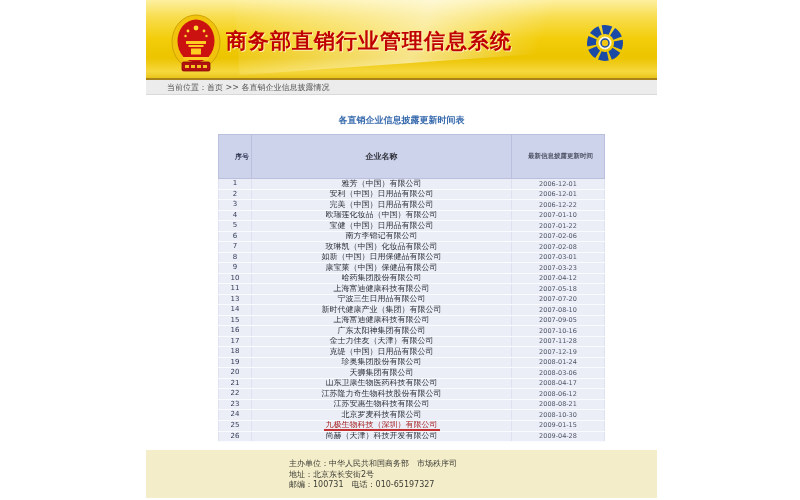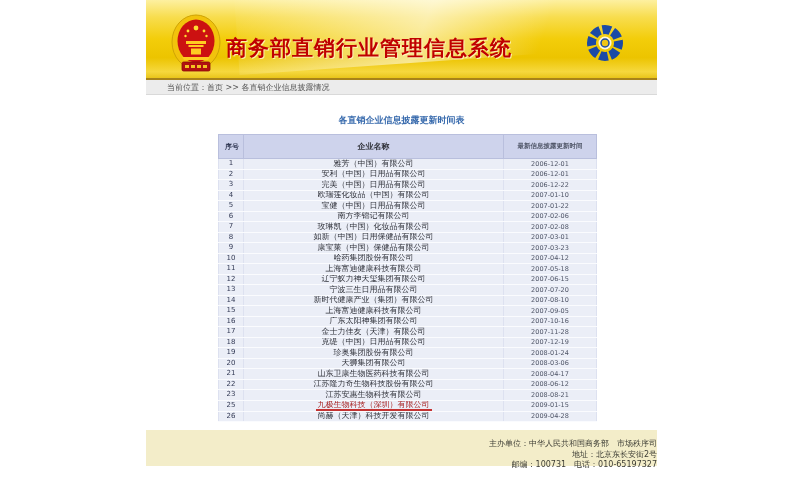--- a/index.html
+++ b/index.html
@@ -8,49 +8,49 @@
   .page { width: 511px; margin-left: 146px; background: #fff; }
 
   
   .hdr { position: relative; height: 80px; overflow: hidden;
          background: linear-gradient(180deg, #fdf0a0 0%, #f8dd4e 22%, #f3cd0a 50%, #ecc400 74%, #f6d83e 92%, #e9c51a 100%);
          border-bottom: 2px solid #a8831a; }
   .hdr .sheen { position: absolute; left: 90px; top: -30px; width: 430px; height: 90px;
                 background: linear-gradient(115deg, rgba(255,255,255,0) 0%, rgba(255,255,255,.55) 45%, rgba(255,255,255,0) 72%);
                 transform: rotate(-4deg); pointer-events: none; }
   .emblem { position: absolute; left: 25px; top: 14px; }
-  .hdr-title { position: absolute; left: 80px; top: 34px; width: 490px;
+  .hdr-title { position: absolute; left: 80px; top: 27px; width: 490px;
                font-size: 21px; font-weight: bold; color: #c00000; letter-spacing: 1px;
                text-shadow: 1px 1px 0 rgba(255,248,200,.8); white-space: nowrap; }
   .hdr-logo { position: absolute; left: 438px; top: 22px; }
 
   
   .crumb { height: 15px; line-height: 15px; background: #ececec; border-bottom: 1px solid #d9d9d9;
            font-size: 8px; color: #555; padding-left: 21px; }
 
   
   .main { background: #fff; }
   .page-title { margin-top: 19px; text-align: center; font-size: 9px; font-weight: bold; color: #3a6cae; }
 
   .tablewrap { width: 378px; margin: 7px 0 0 72px; }
   table { width: 378px; border-collapse: collapse; table-layout: fixed;
           border: 1px solid #c3c8e2; }
   th { background: #ced3ec; color: #16348c; font-size: 8px; font-weight: bold;
-       height: 13px; padding: 6px; border: 1px solid #b9bfdd; white-space: nowrap; overflow: hidden; }
+       height: 13px; padding: 16px; border: 1px solid #b9bfdd; white-space: nowrap; overflow: hidden; }
   td { background: #ebeef7; height: 10.5px; padding: 0; text-align: center;
        border-left: 1px solid #dde1f0; border-right: 1px solid #dde1f0;
        border-bottom: 1px solid #fafbfe; white-space: nowrap; overflow: hidden; line-height: 1; }
   .c-no   { width: 25px;  font-size: 7px;   color: #333a55; }
   .c-name { width: 260px; font-size: 8px;   color: #30323a; }
   .c-date { width: 93px;  font-size: 6.5px; color: #505668; }
   .c-name span { display: inline-block; padding: 0 2px; }
   .red-underline { border-bottom: 2px solid #c43333; color: #a82424; }
 
   
-  .ftr { margin-top: 8px; height: 36px; background: #f3edc9; padding: 9px 0 0 143px; text-align: right; }
+  .ftr { margin-top: 8px; height: 48px; background: #f3edc9; padding: 9px 0 0 143px; }
   .ftr div { font-size: 8px; line-height: 10.5px; color: #3c3c34; white-space: nowrap; }
 </style>
 </head>
 <body>
 
 <div class="page">
 
   <div class="hdr">
     <div class="sheen"></div>
 
@@ -152,25 +152,20 @@
               <td class="c-no">10</td>
               <td class="c-name"><span>哈药集团股份有限公司</span></td>
               <td class="c-date">2007-04-12</td>
             </tr>
             <tr>
               <td class="c-no">11</td>
               <td class="c-name"><span>上海富迪健康科技有限公司</span></td>
               <td class="c-date">2007-05-18</td>
             </tr>
             <tr>
-              <td class="c-no">12</td>
-              <td class="c-name"><span>辽宁蚁力神天玺集团有限公司</span></td>
-              <td class="c-date">2007-06-15</td>
-            </tr>
-            <tr>
               <td class="c-no">13</td>
               <td class="c-name"><span>宁波三生日用品有限公司</span></td>
               <td class="c-date">2007-07-20</td>
             </tr>
             <tr>
               <td class="c-no">14</td>
               <td class="c-name"><span>新时代健康产业（集团）有限公司</span></td>
               <td class="c-date">2007-08-10</td>
             </tr>
             <tr>
@@ -210,20 +205,25 @@
             </tr>
             <tr>
               <td class="c-no">22</td>
               <td class="c-name"><span>江苏隆力奇生物科技股份有限公司</span></td>
               <td class="c-date">2008-06-12</td>
             </tr>
             <tr>
               <td class="c-no">23</td>
               <td class="c-name"><span>江苏安惠生物科技有限公司</span></td>
               <td class="c-date">2008-08-21</td>
+            </tr>
+            <tr>
+              <td class="c-no">24</td>
+              <td class="c-name"><span>北京罗麦科技有限公司</span></td>
+              <td class="c-date">2008-10-30</td>
             </tr>
             <tr>
               <td class="c-no">25</td>
               <td class="c-name"><span class="red-underline">九极生物科技（深圳）有限公司</span></td>
               <td class="c-date">2009-01-15</td>
             </tr>
             <tr>
               <td class="c-no">26</td>
               <td class="c-name"><span>尚赫（天津）科技开发有限公司</span></td>
               <td class="c-date">2009-04-28</td>

